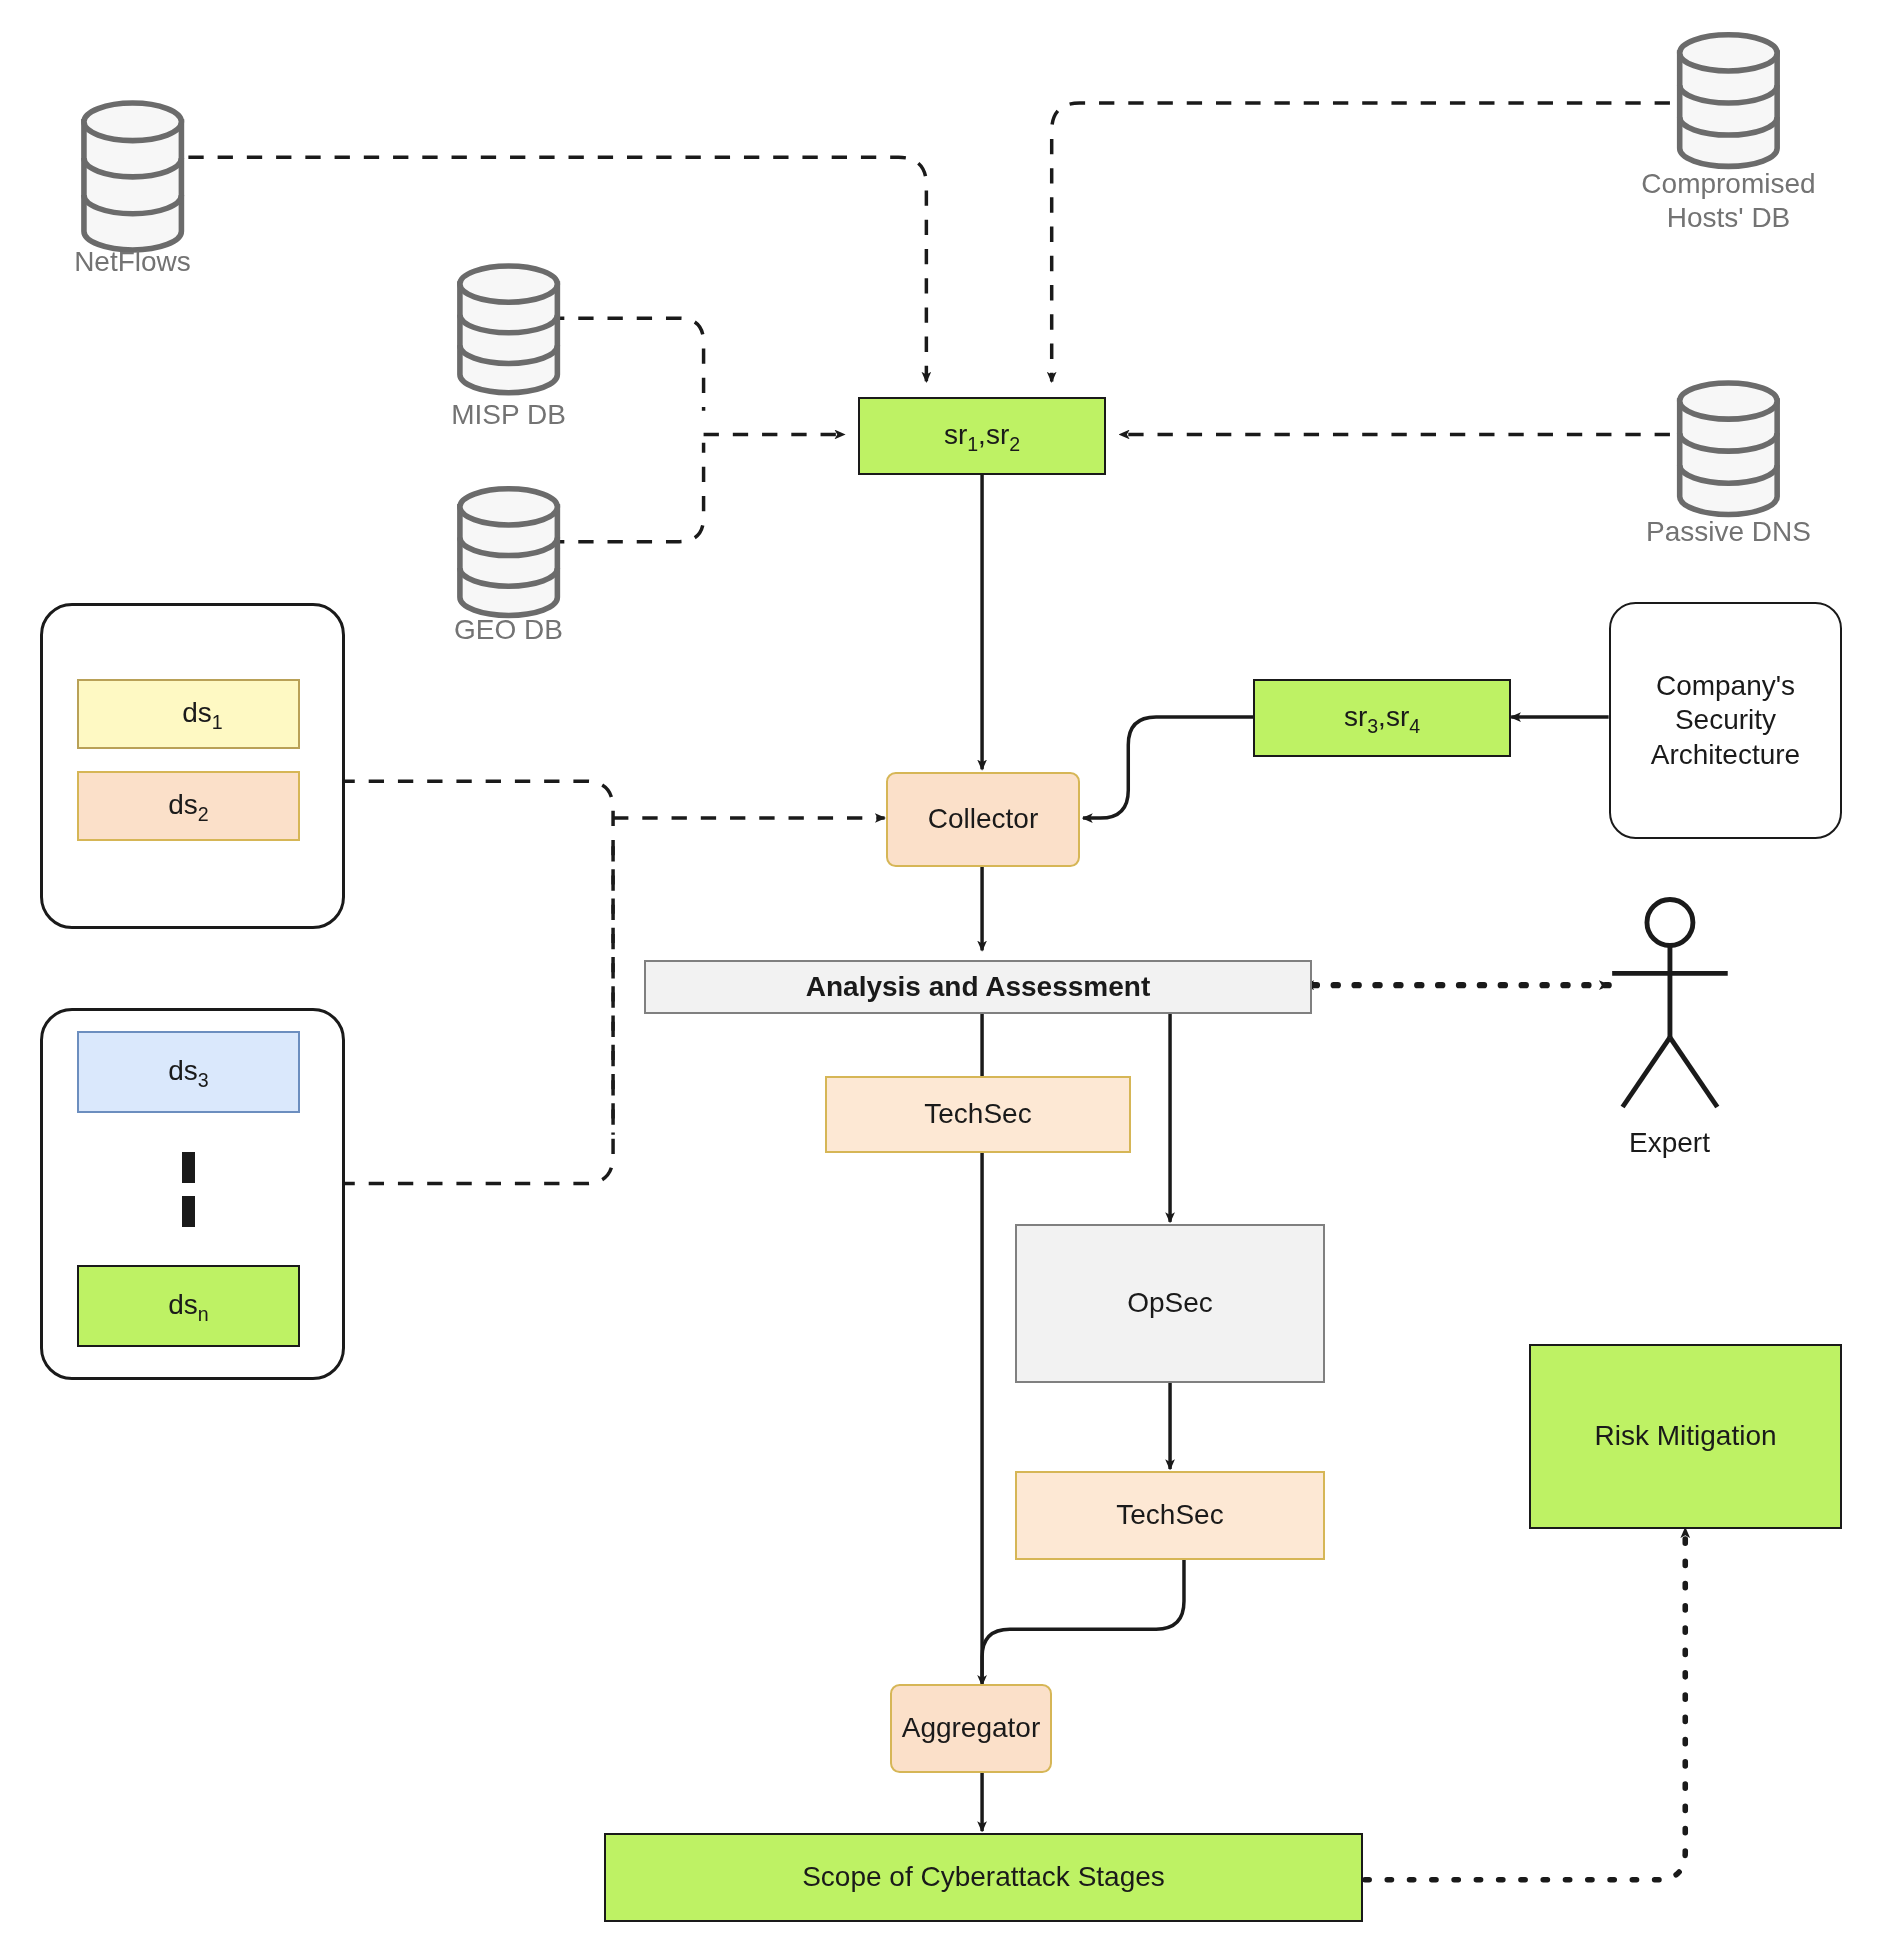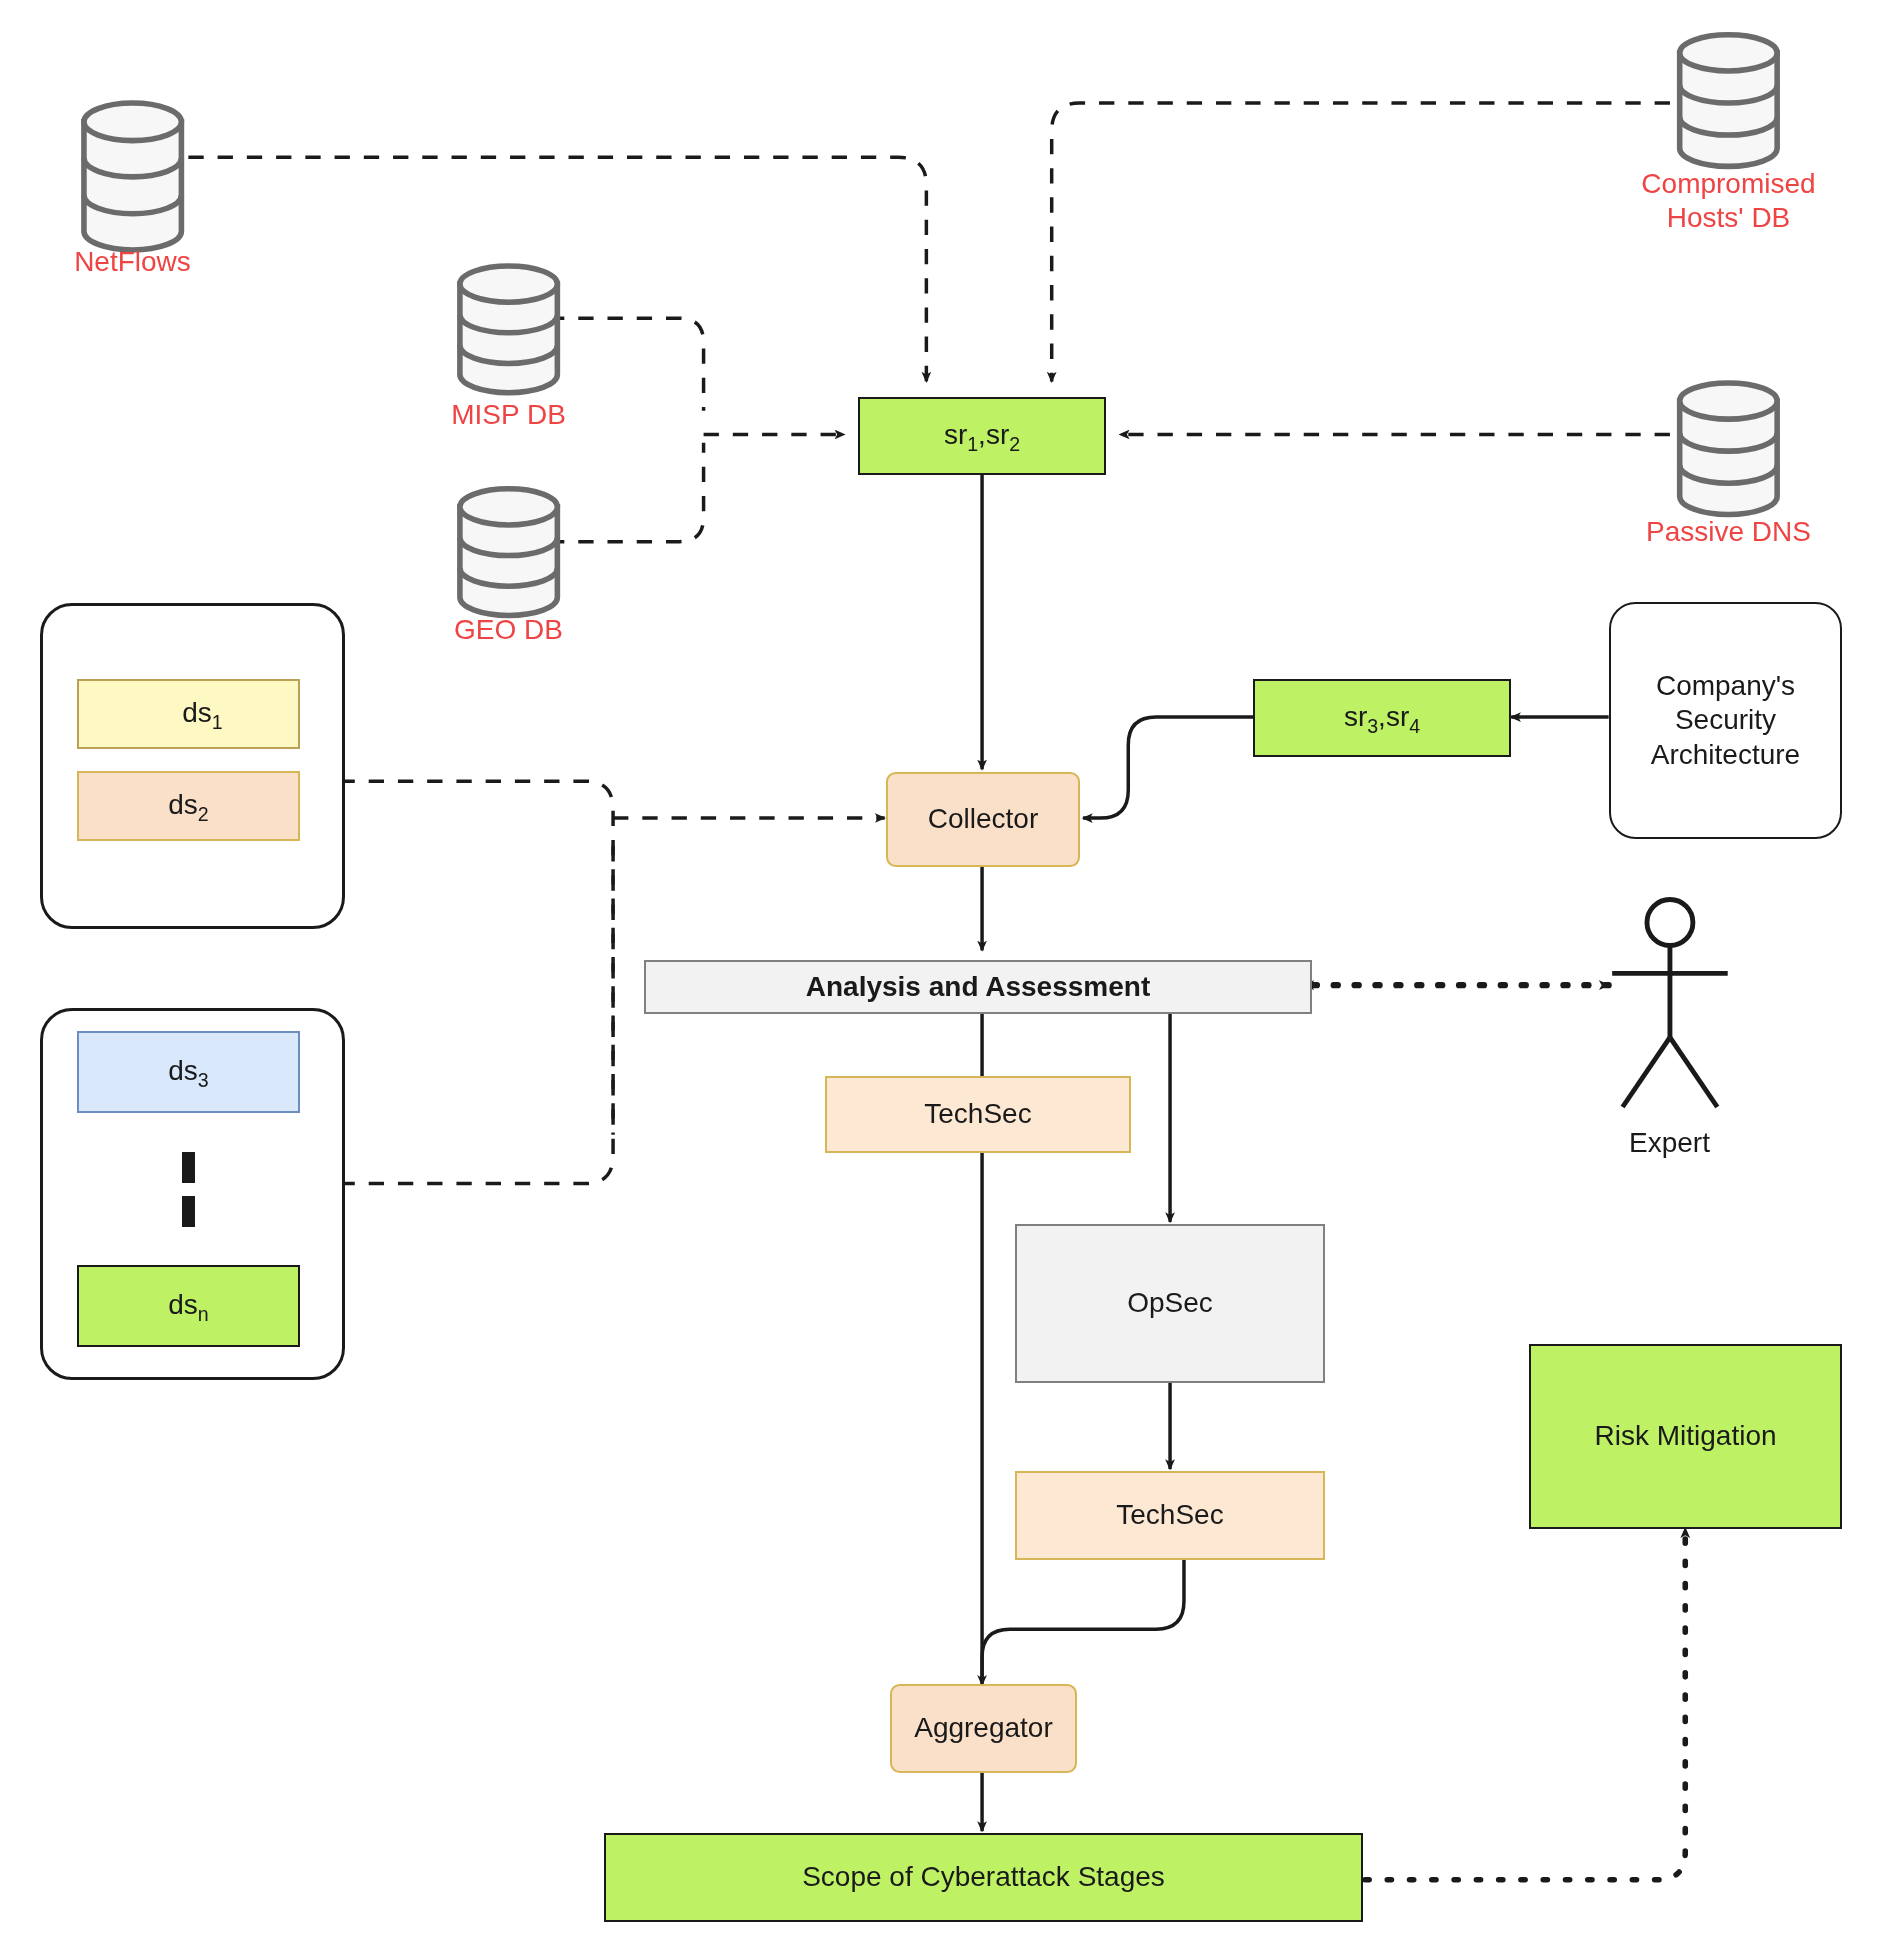--- a/index.html
+++ b/index.html
@@ -29,21 +29,21 @@
     align-items: center;
     justify-content: center;
     text-align: center;
     color: #1a1a1a;
     font-size: 28px;
     line-height: 1.22;
   }
   .db-label {
     position: absolute;
     text-align: center;
-    color: #ef4444;
+    color: #737373;
     font-size: 28px;
     line-height: 1.2;
     font-family: "Liberation Sans", sans-serif;
     white-space: pre-line;
   }
   
   .rect-plain {
     background: #bef264;
     border: 2.8px solid #1a1a1a;
   }
@@ -226,21 +226,21 @@
   <div class="node rect-orange rounded-small" style="left:886px; top:772px; width:194px; height:95px;">Collector</div>
 
   <div class="node rect-gray" style="left:644px; top:960px; width:668px; height:54px;font-weight:bold;">Analysis and Assessment</div>
 
   <div class="node rect-orange-light" style="left:825px; top:1076px; width:306px; height:77px;">TechSec</div>
 
   <div class="node rect-gray" style="left:1015px; top:1224px; width:310px; height:159px;">OpSec</div>
 
   <div class="node rect-orange-light" style="left:1015px; top:1471px; width:310px; height:89px;">TechSec</div>
 
-  <div class="node rect-orange rounded-small" style="left:890px; top:1684px; width:187px; height:89px;">Aggregator</div>
+  <div class="node rect-orange rounded-small" style="left:890px; top:1684px; width:162px; height:89px;">Aggregator</div>
 
   <div class="node rect-plain" style="left:604px; top:1833px; width:759px; height:89px;">Scope of Cyberattack Stages</div>
 
   <div class="node rect-plain" style="left:1529px; top:1344px; width:313px; height:185px;">Risk Mitigation</div>
 
   <div class="stick-label" style="left:1579px; top:1127px; width:181px;">Expert</div>
 
   <div class="rounded-panel" style="position:absolute; left:40px; top:603px; width:299px; height:320px;"></div>
   <div class="node rect-yellow" style="left:77px; top:679px; width:223px; height:70px;">
     <span><span>ds</span><span class="sub">1</span></span>

